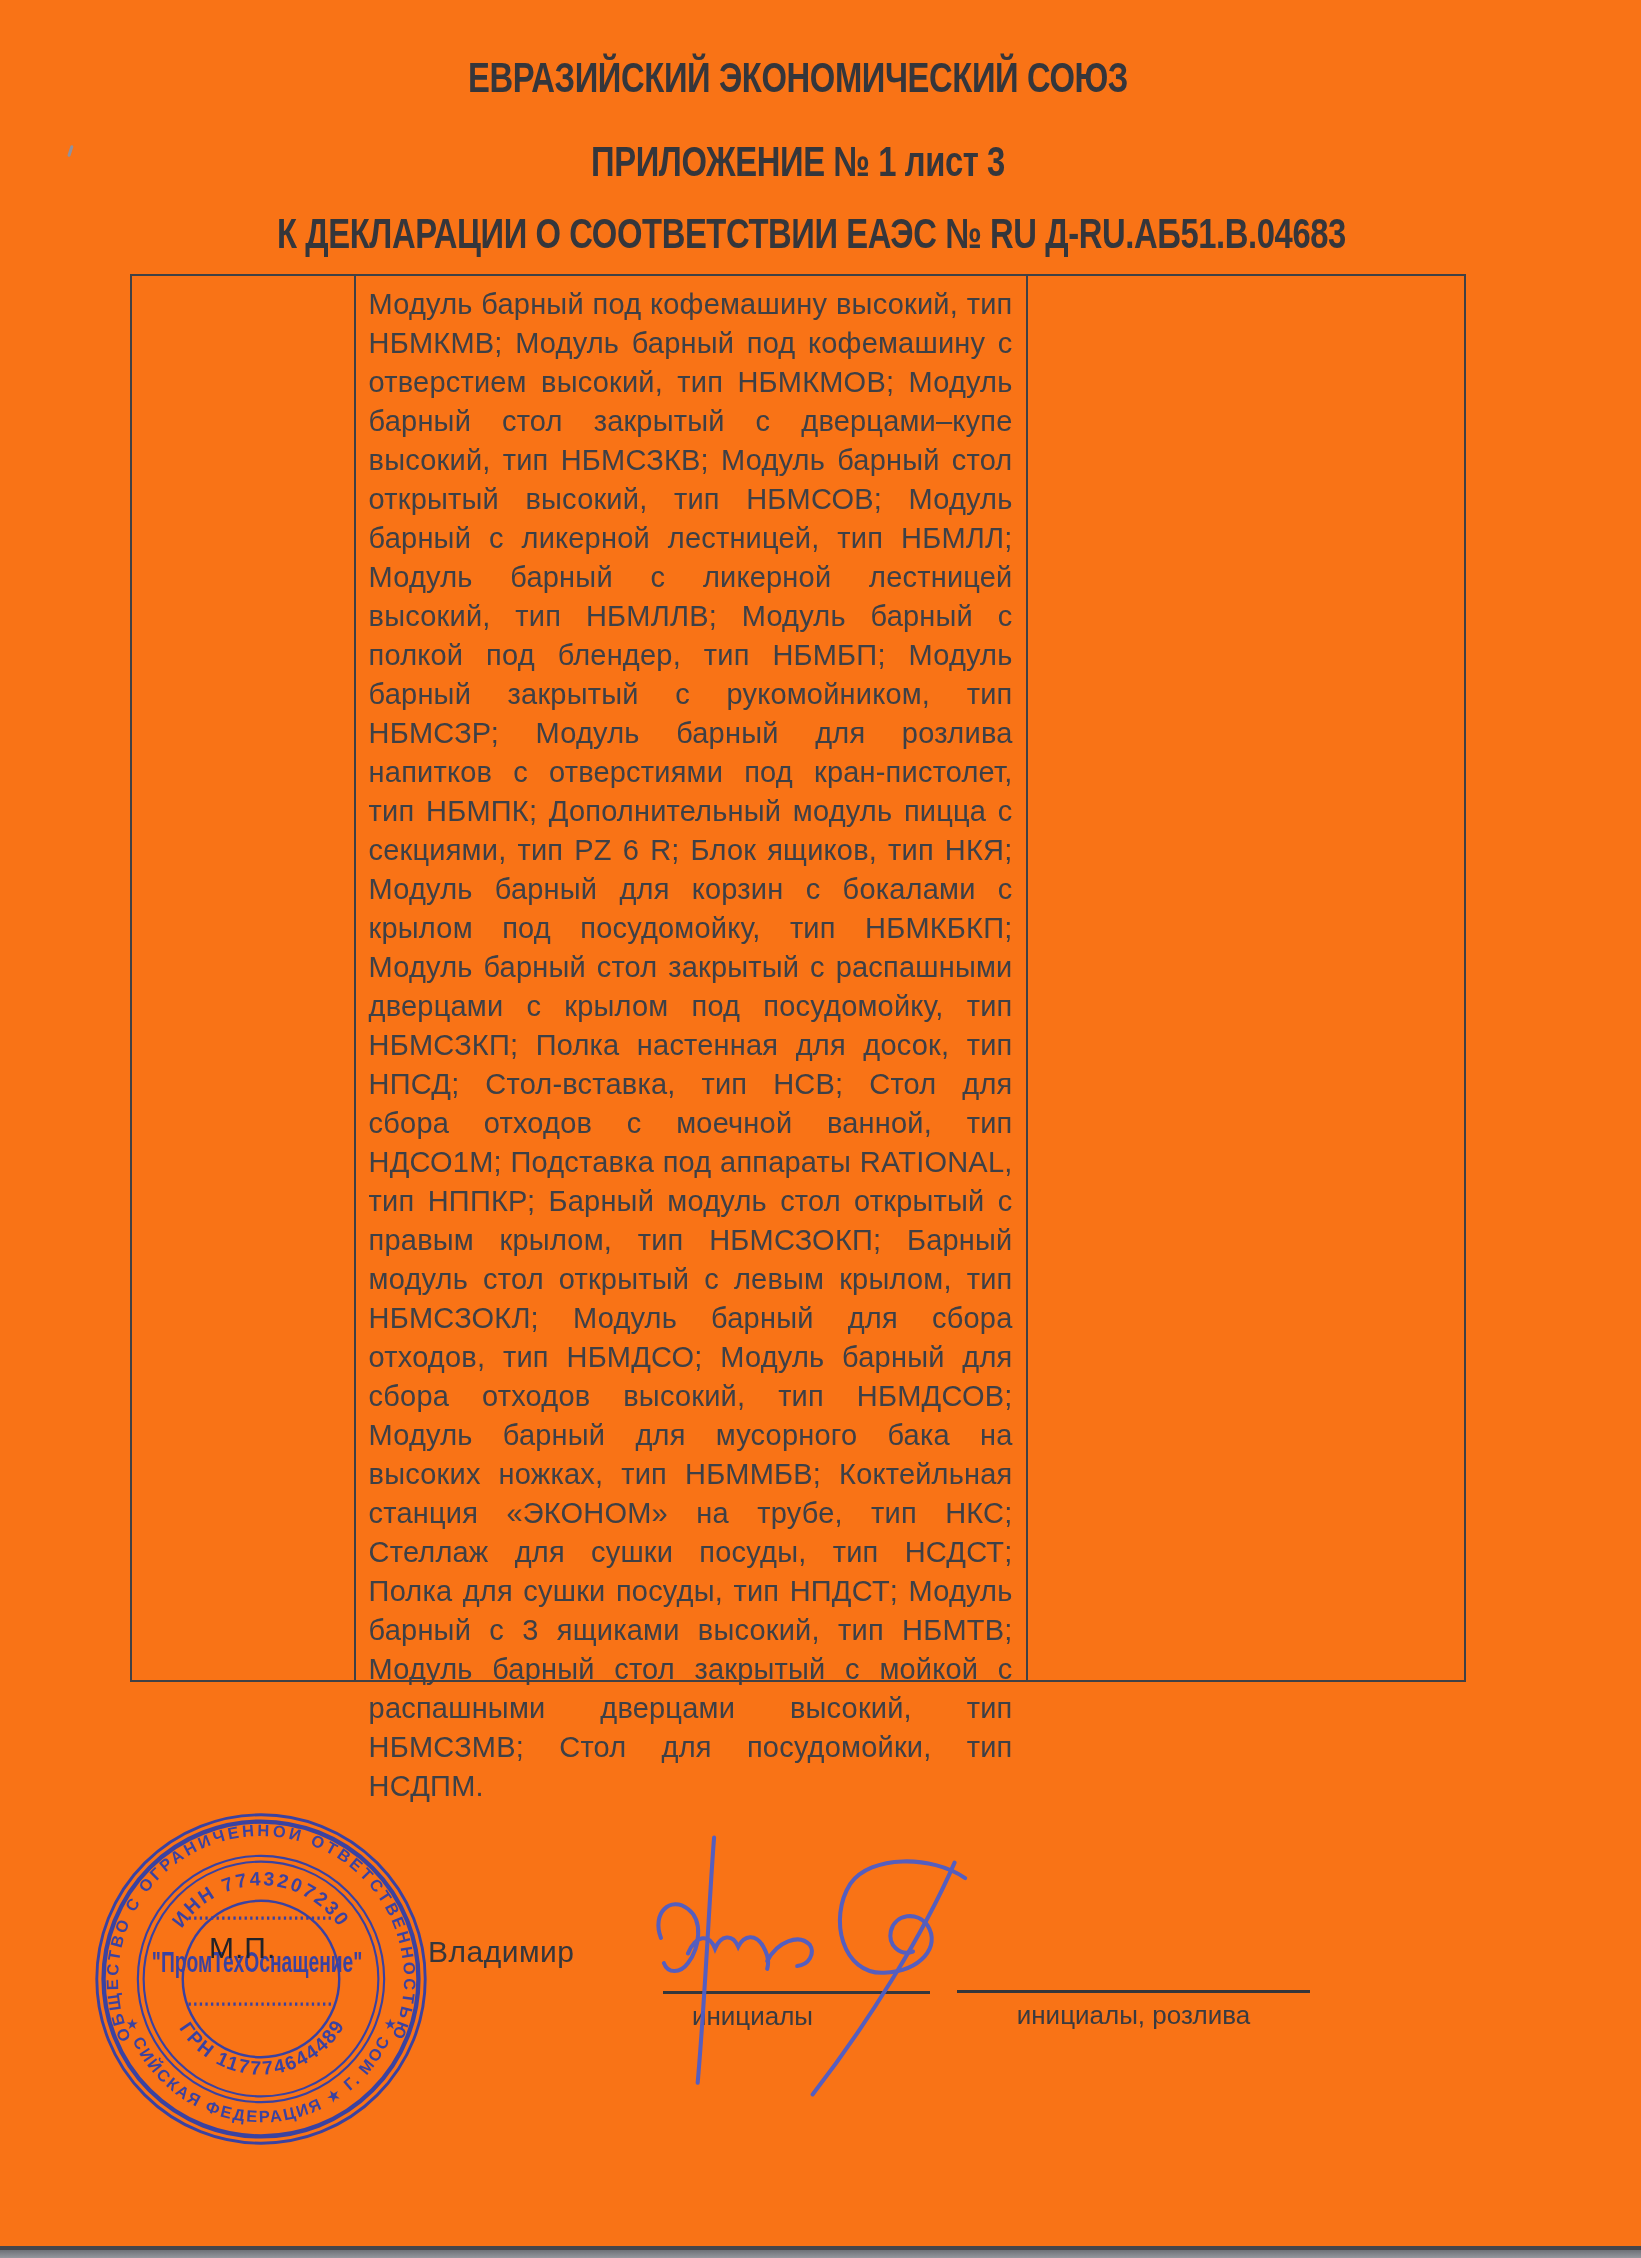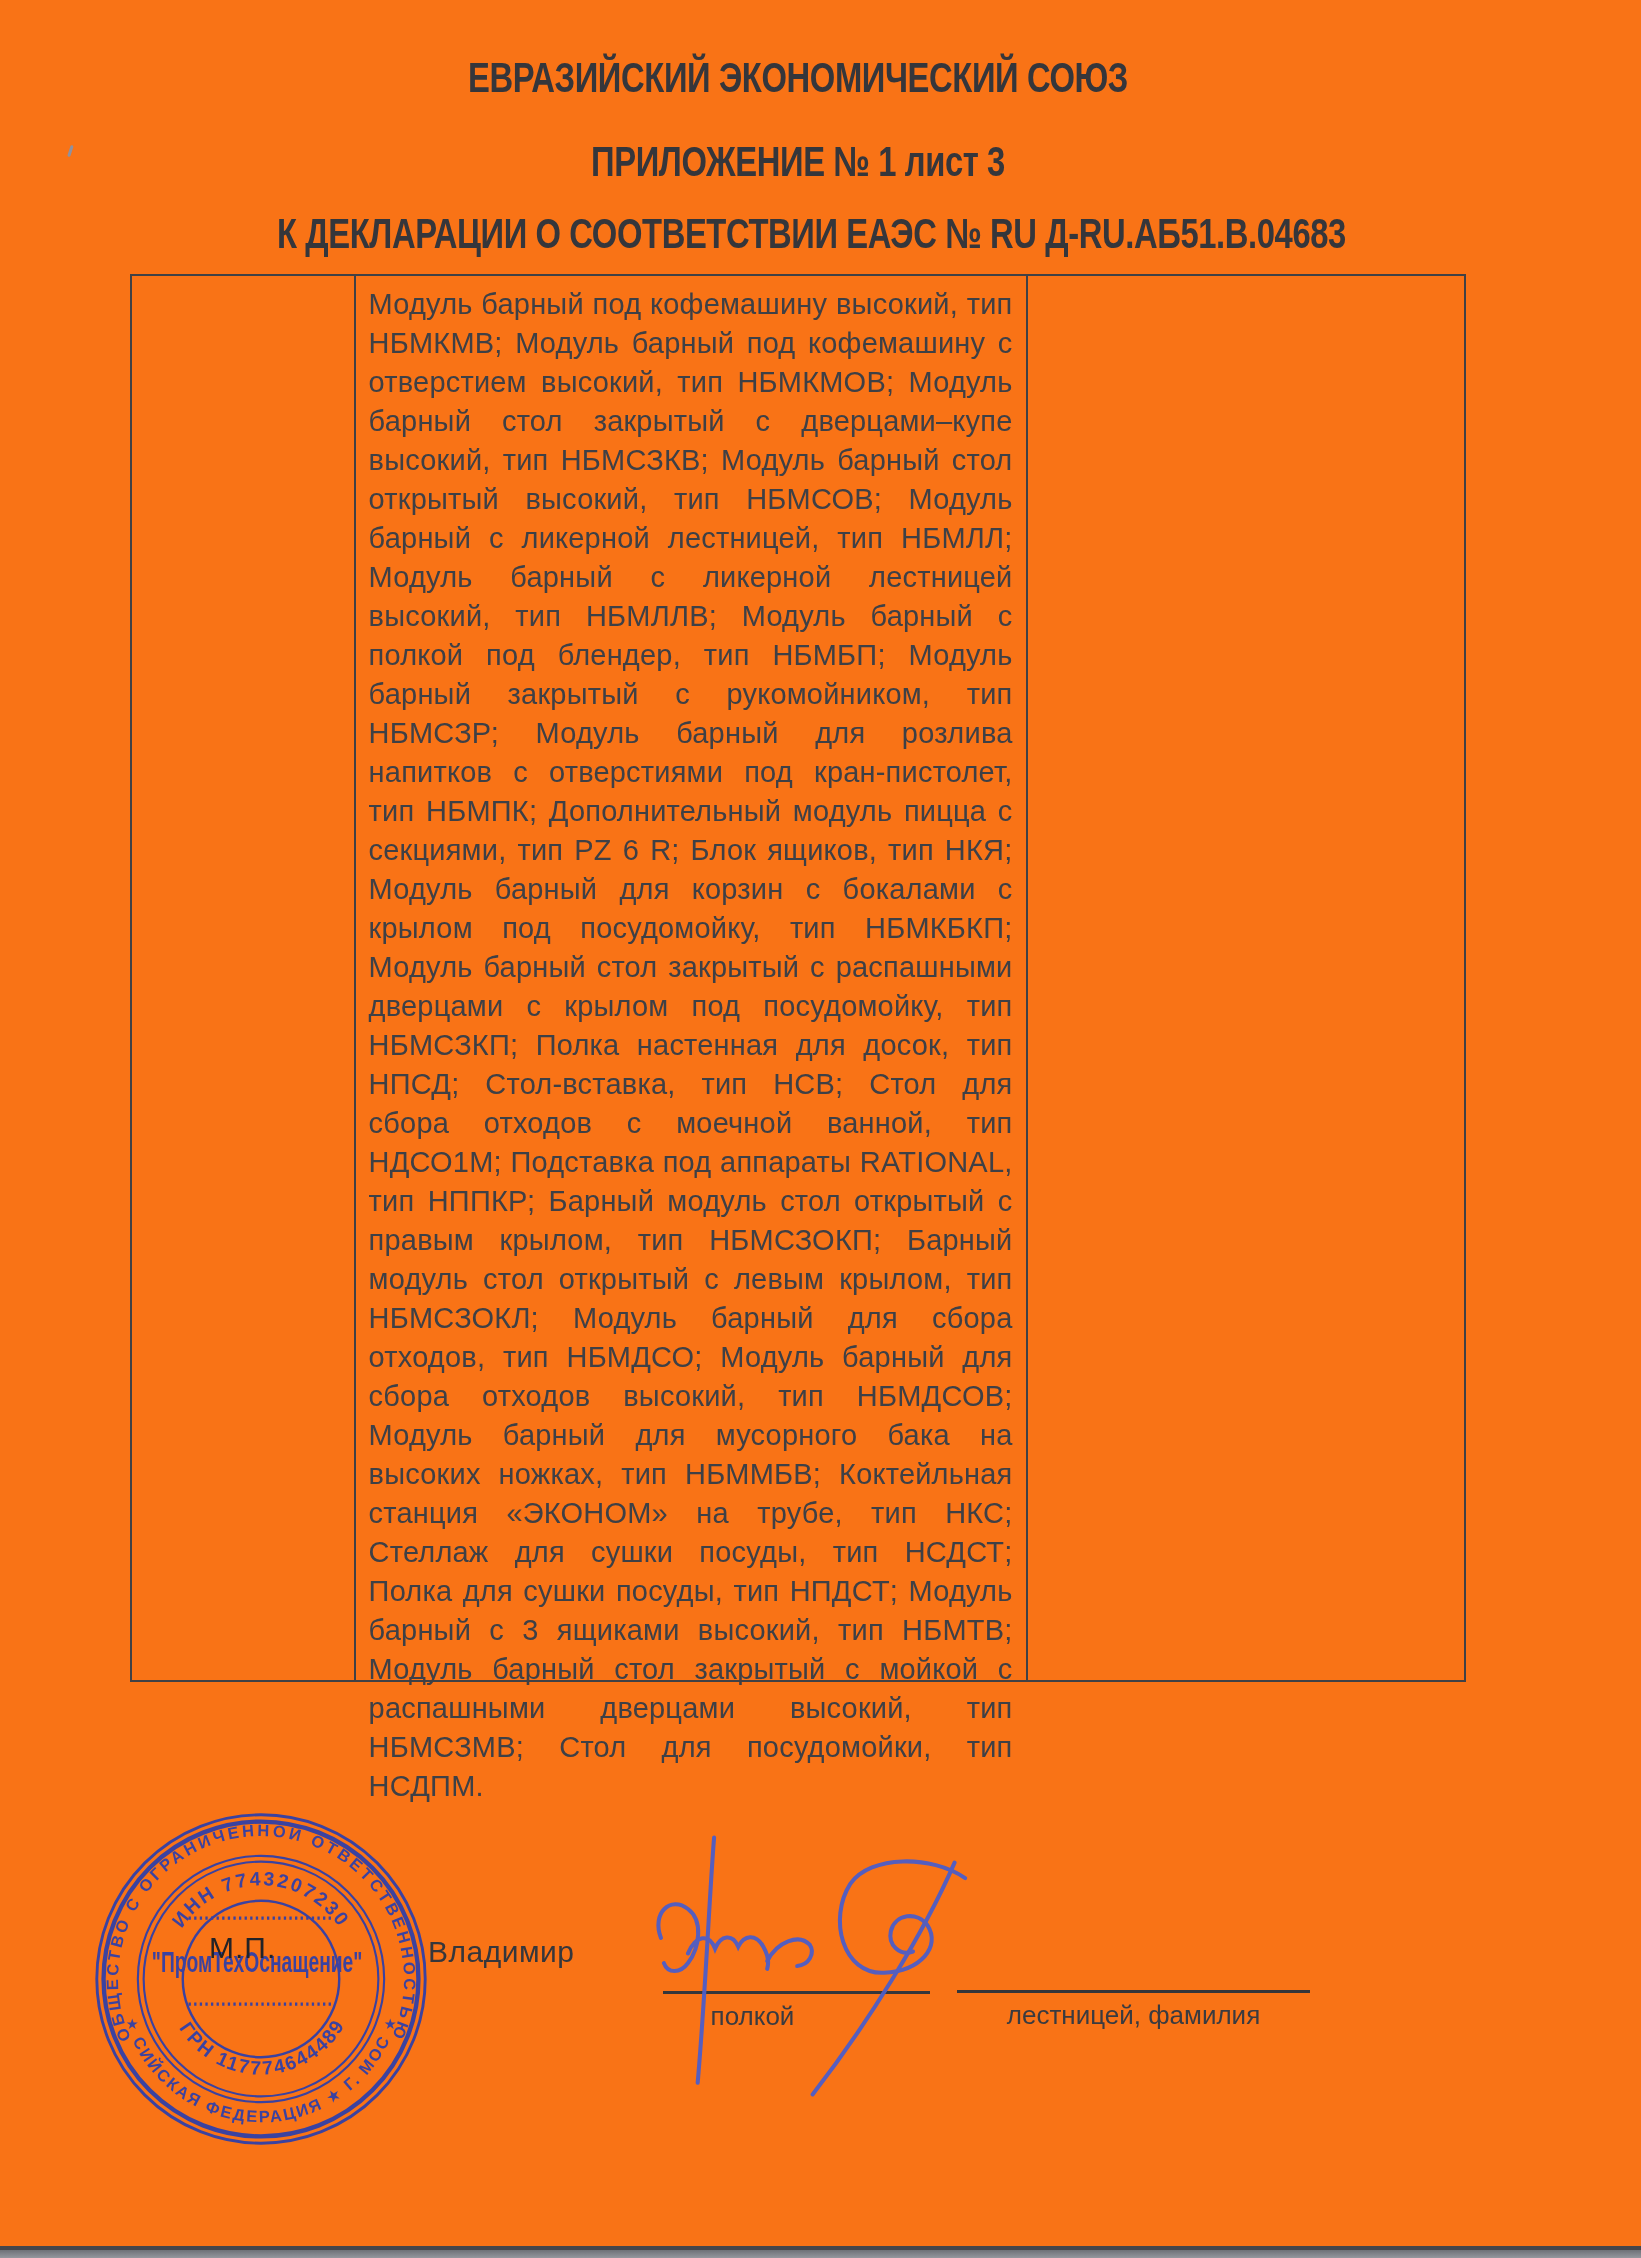--- a/index.html
+++ b/index.html
@@ -143,23 +143,23 @@
         <path d="M 30 122 C 20 96 40 78 58 92 C 74 104 70 132 58 148 C 50 159 37 159 33 148"></path>
         <path d="M 58 138 C 66 119 80 117 86 133 C 92 119 104 117 110 131 C 116 119 128 117 136 131 C 140 138 142 147 140 154"></path>
         <path d="M 140 146 C 150 126 173 117 184 129 C 190 138 183 150 171 151"></path>
         <path d="M 345 60 C 310 36 247 36 226 66 C 203 102 218 160 261 158 C 299 156 320 131 306 109 C 296 94 272 97 268 115 C 265 129 277 141 291 136"></path>
         <path d="M 334 44 C 302 118 243 212 187 284"></path>
       </g>
     </svg>
   </div>
 
   <div class="sig-line sig-line1"></div>
-  <div class="caption cap-sign">полкой</div>
+  <div class="caption cap-sign">инициалы</div>
 
   <div class="sig-line sig-line2"></div>
-  <div class="caption cap-name">лестницей, фамилия</div>
+  <div class="caption cap-name">инициалы, розлива</div>
 
   <div class="scan-tick"></div>
   <div class="scan-edge-line"></div>
   <div class="scan-edge-strip"></div>
 
 </div>
 
 
 </body></html>

